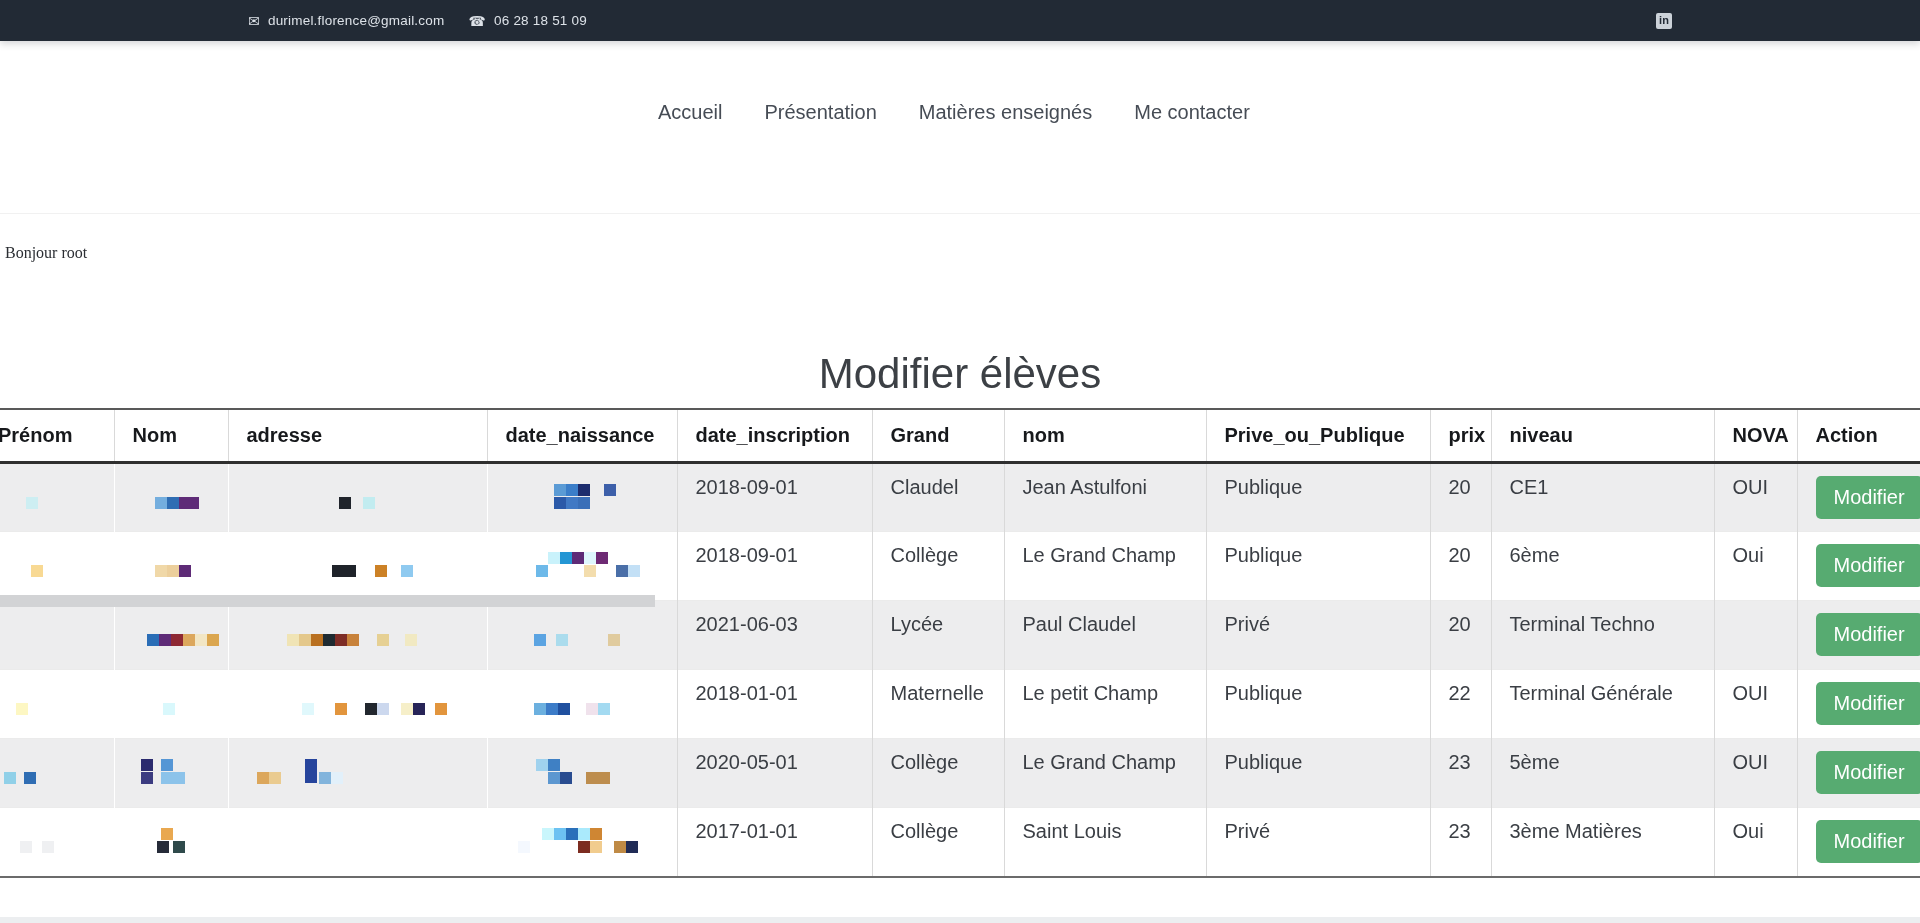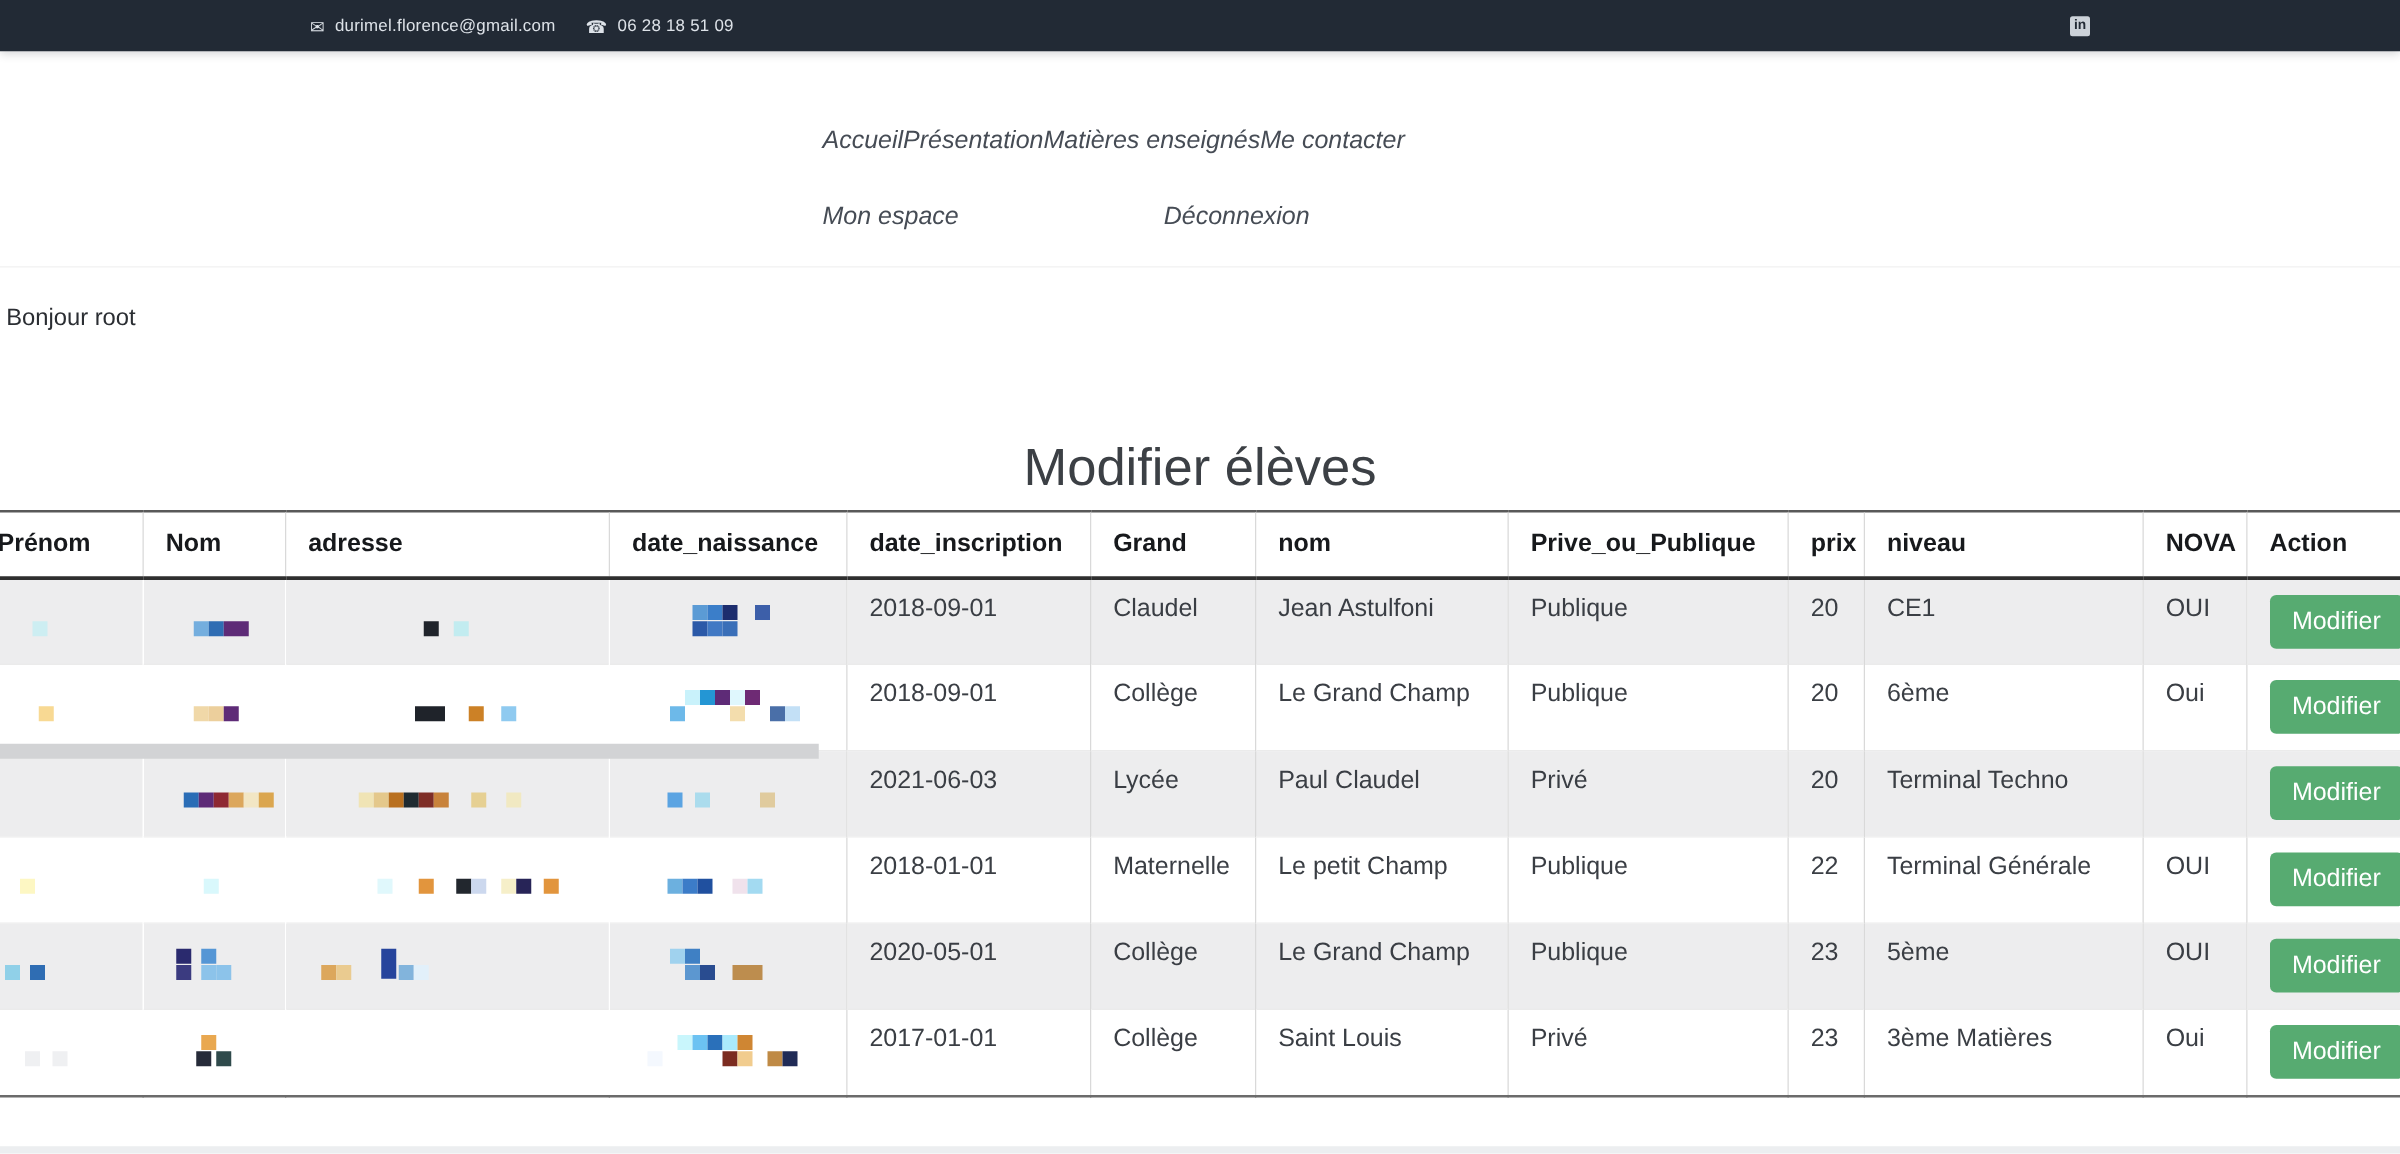--- a/index.html
+++ b/index.html
@@ -25,26 +25,26 @@
     justify-content:center; border-radius:2px; line-height:1; }
 
   
   .site-header { position:absolute; top:41px; left:0; width:100%; height:173px;
     background:#fff; border-bottom:1px solid #f1f1f1; }
   .header-inner { position:relative; width:1424px; margin:0 auto; height:100%; }
   .logo { position:absolute; left:0; top:48px; font-size:62px; font-weight:bold;
     color:var(--brand-green); letter-spacing:-2px; white-space:nowrap; }
   .nav { position:absolute; left:410px; top:60px; width:760px;
     font-size:20px; color:#464c55; }
-  .nav-row { display:flex; margin-bottom:38px;font-style:italic; }
+  .nav-row { display:flex; column-gap:42px; margin-bottom:38px; }
   .nav-item { cursor:pointer; white-space:nowrap; }
   .nav-item.offset { margin-left:164px; }
 
   
-  .greeting { position:absolute; top:244px; left:5px; font-size:19px; color:#2b2e33; }
+  .greeting { position:absolute; top:244px; left:5px; font-size:16px; color:#2b2e33;font-family:Liberation Serif, serif; }
   .page-title { position:absolute; top:322px; left:0; width:100%; text-align:center;
     font-size:42px; font-weight:400; color:#3c4045; }
 
   
   .table-wrap { position:absolute; top:408px; left:-8px; width:1936px; }
   table { border-collapse:collapse; table-layout:fixed; width:1936px;
     border-bottom:2px solid #6b6b6b; }
   th, td { border-left:1px solid #d9d9d9; text-align:left; }
   th:first-child, td:first-child { border-left:none; }
   thead th { border-top:2px solid #595959; border-bottom:3px solid #2f2f2f;
@@ -92,24 +92,20 @@
 </div>
 
 <div class="site-header">
   <div class="header-inner">
     <nav class="nav">
       <div class="nav-row">
         <span class="nav-item">Accueil</span>
         <span class="nav-item">Présentation</span>
         <span class="nav-item">Matières enseignés</span>
         <span class="nav-item">Me contacter</span>
-      </div>
-      <div class="nav-row">
-        <span class="nav-item">Mon espace</span>
-        <span class="nav-item offset">Déconnexion</span>
       </div>
     </nav>
   </div>
 </div>
 
 <div class="greeting">Bonjour root</div>
 <h1 class="page-title">Modifier élèves</h1>
 
 <div class="table-wrap">
   <table>

